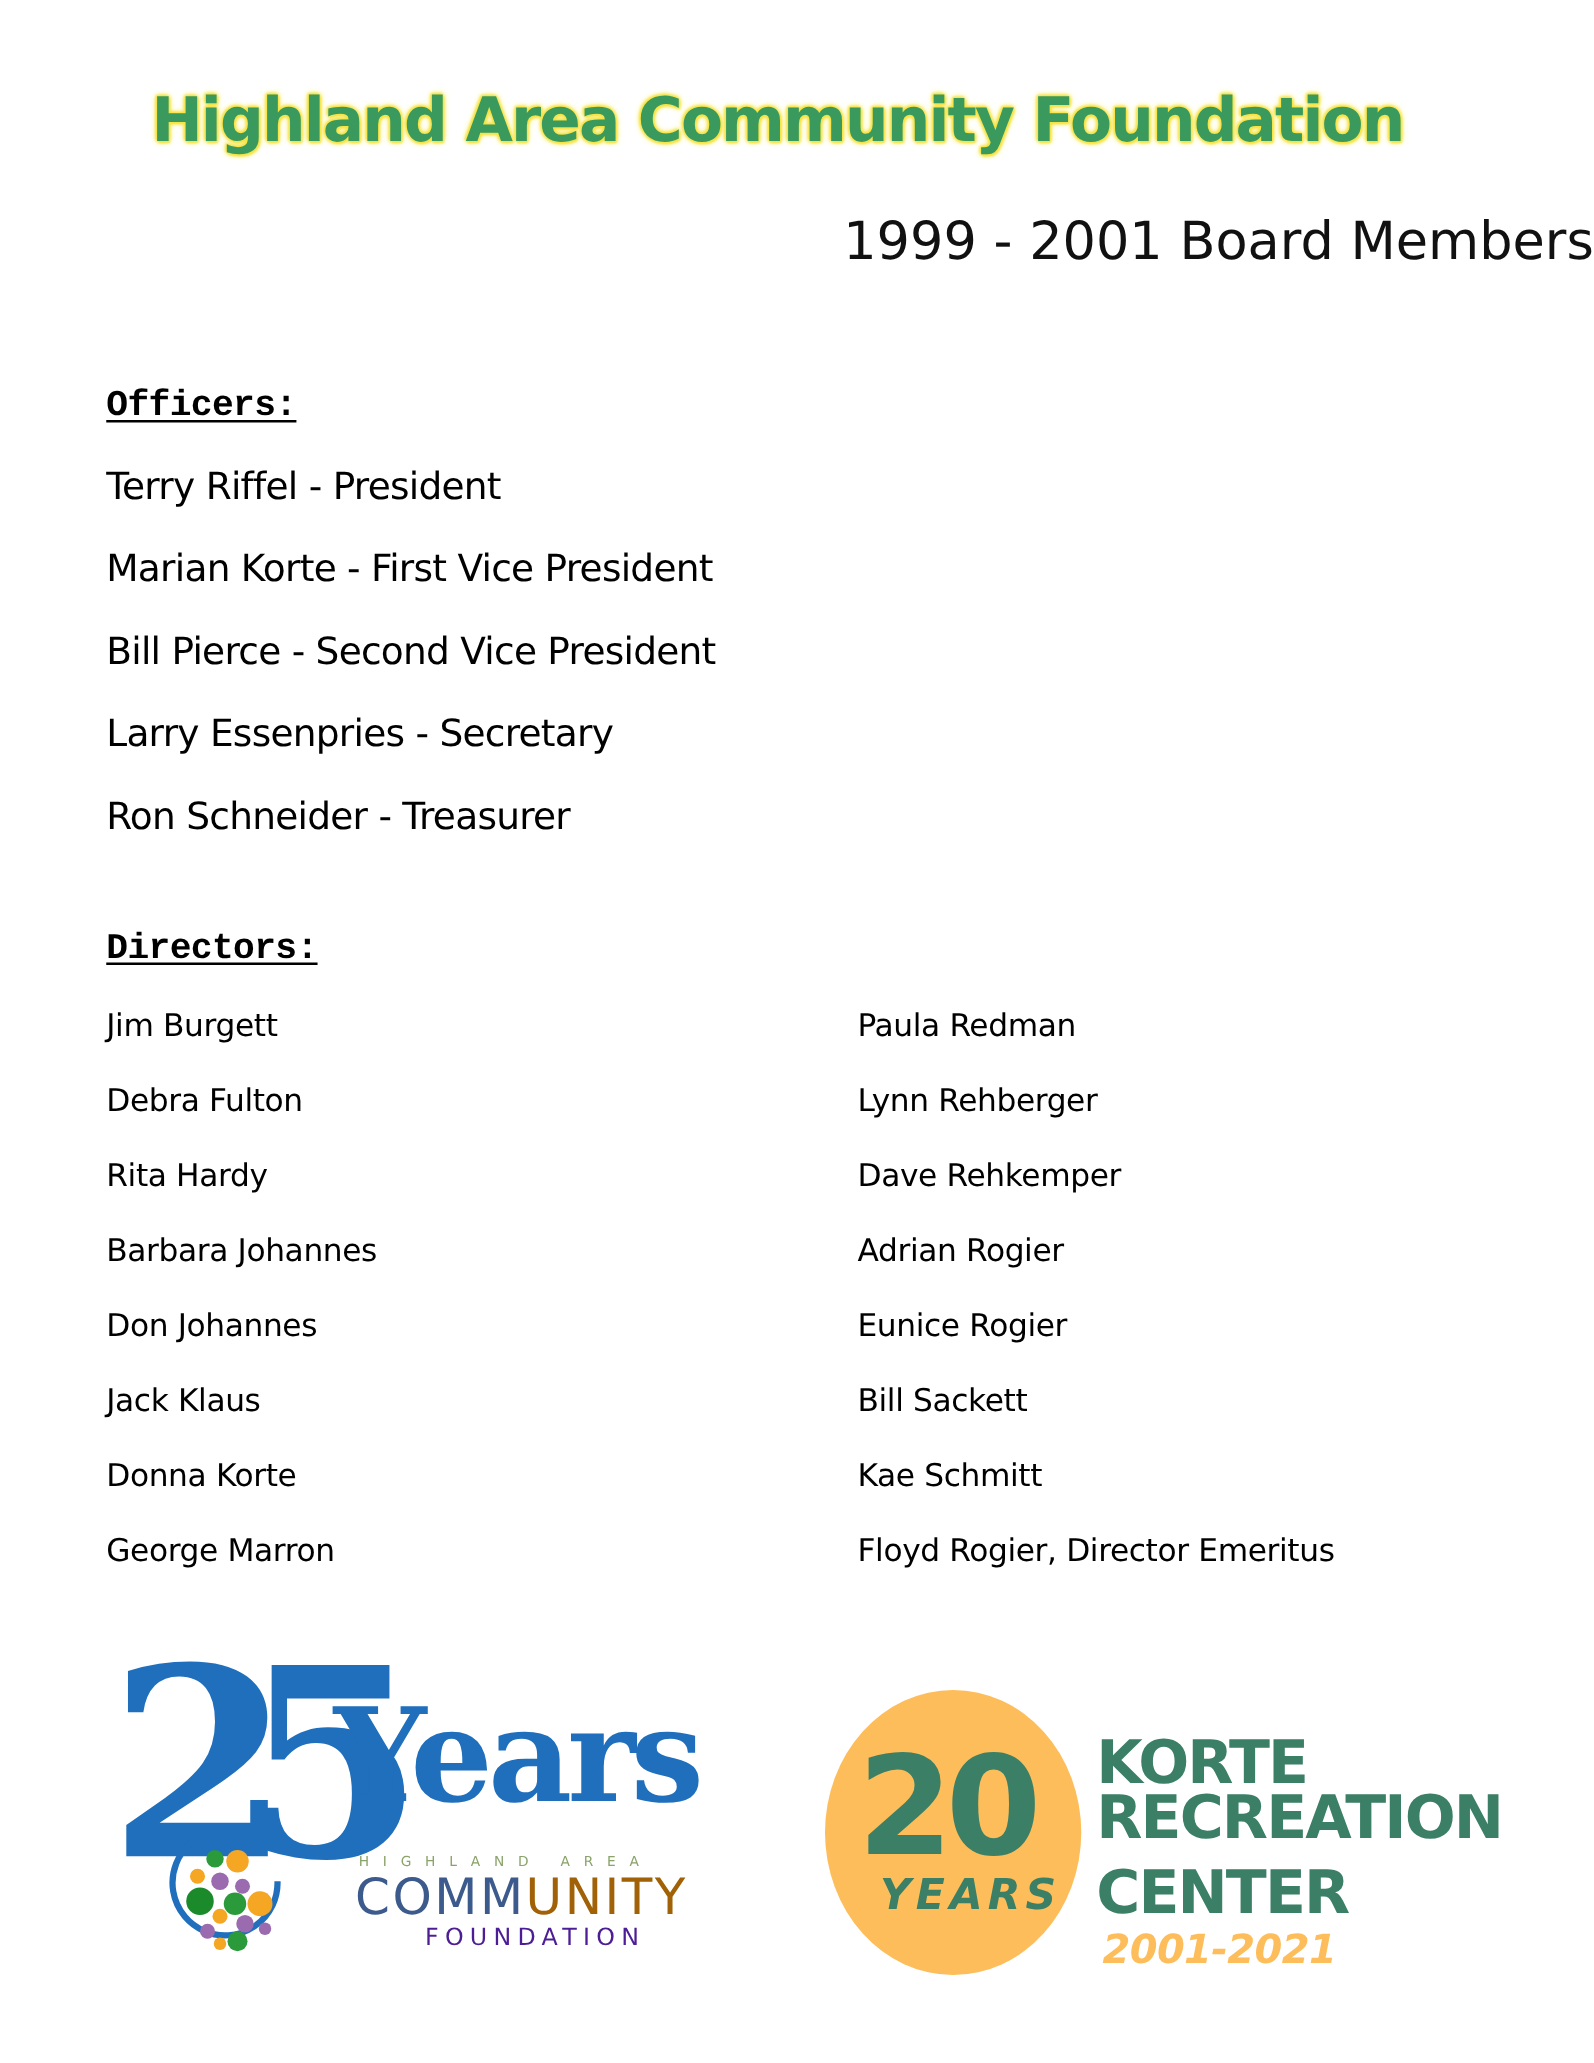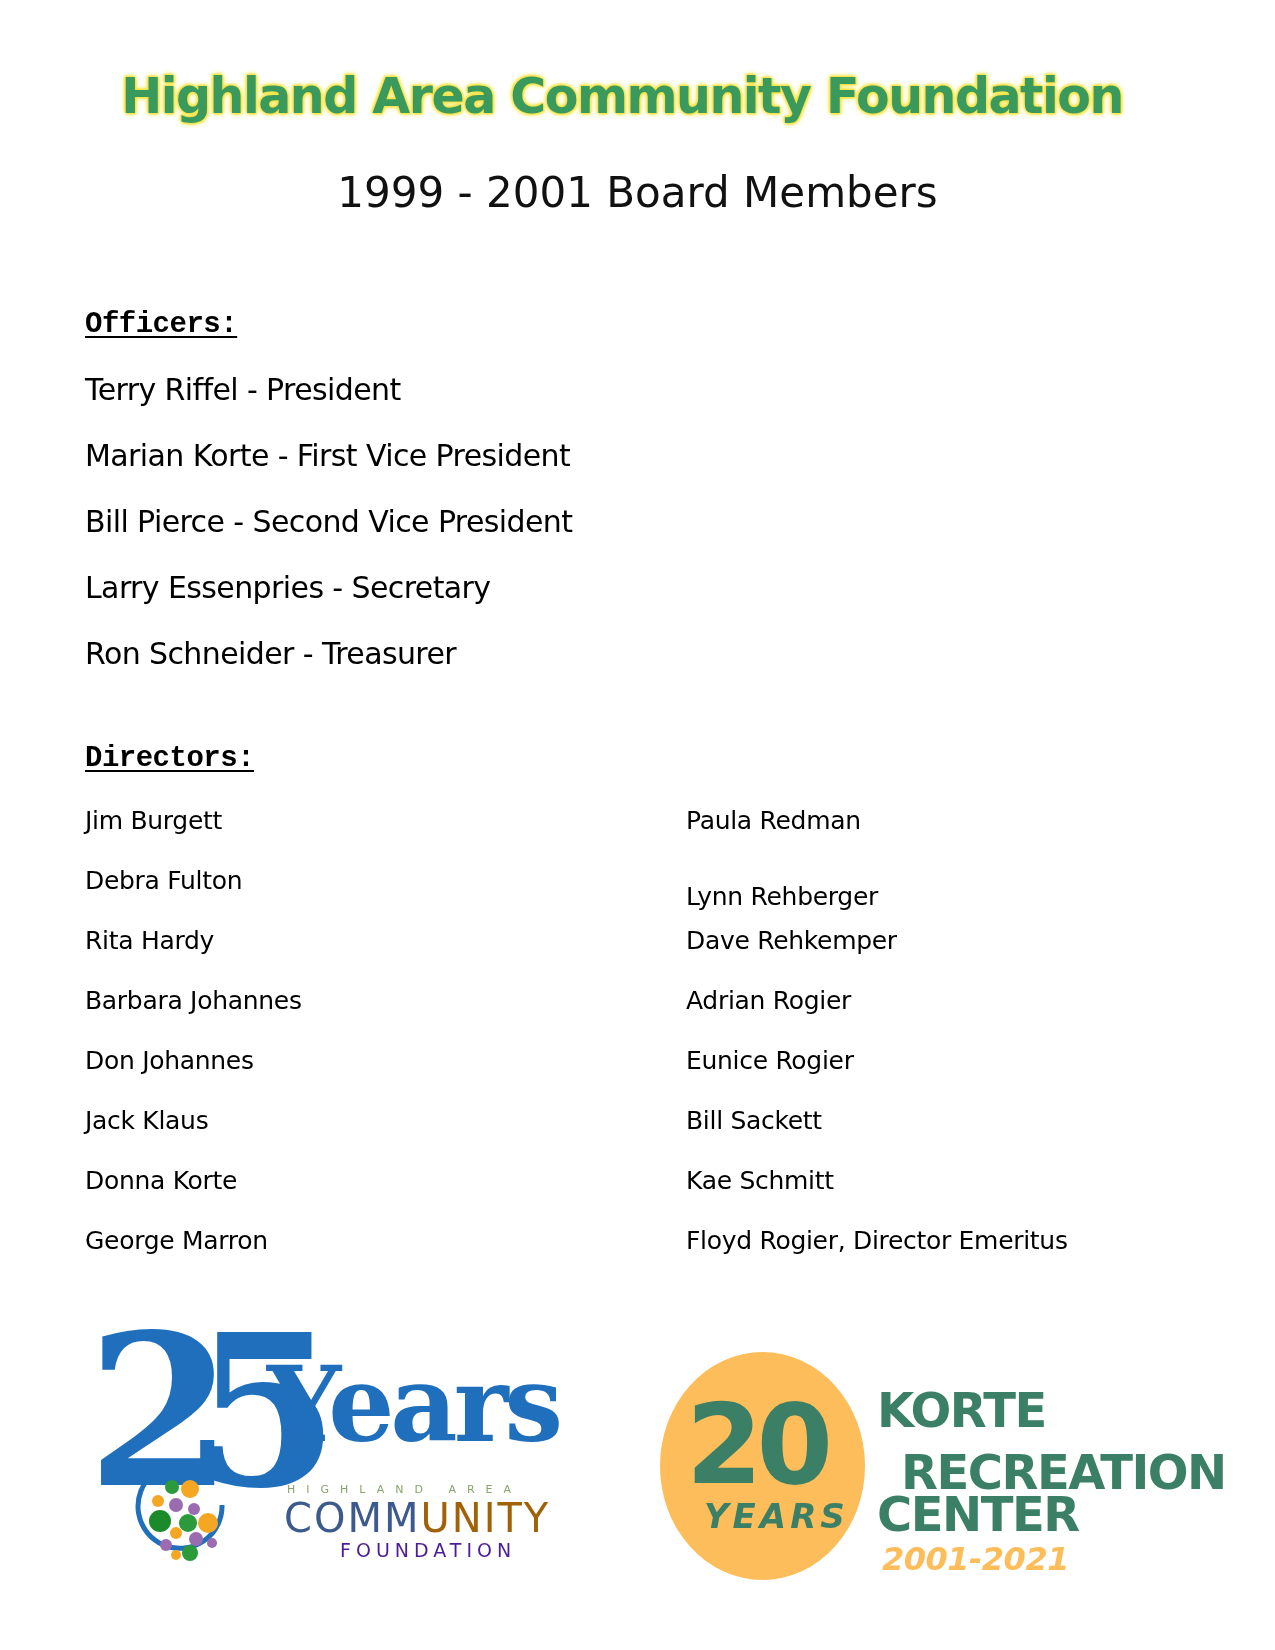--- a/index.html
+++ b/index.html
@@ -6,21 +6,21 @@
   html, body { width: 1275px; height: 1650px; background: #ffffff; overflow: hidden; }
   body { position: relative; font-family: "Liberation Sans", "DejaVu Sans", sans-serif; color: #000; }
 
   .title {
     position: absolute; left: 0; top: 68px; width: 1244px; text-align: center;
     font-family: "DejaVu Sans", sans-serif; font-weight: bold; font-size: 49px; letter-spacing: -1.5px;
     color: #3a9a5e;
     text-shadow: 0 0 3px #f5e23a, 0 0 4px #f5e23a, 0 0 6px #f7e96b, 1px 1px 2px #f5e23a, -1px -1px 2px #f5e23a;
   }
   .subtitle {
-    position: absolute; left: 0; top: 168px; width: 1275px; text-align: center;
+    position: absolute; left: 0; top: 168px; width: 1275px; text-align: right;
     font-family: "DejaVu Sans", sans-serif; font-size: 42px; color: #111;
   }
 
   .section-heading {
     position: absolute; left: 85px; font-family: Liberation Mono, monospace;
     font-weight: bold; font-size: 29px; text-decoration: underline; text-underline-offset: 4px;
     letter-spacing: -0.5px;
   }
   .officer {
     position: absolute; left: 85px; font-family: "DejaVu Sans", sans-serif;
@@ -99,21 +99,21 @@
   <div class="director" style="left:85px; top:866px;">Debra Fulton</div>
   <div class="director" style="left:85px; top:926px;">Rita Hardy</div>
   <div class="director" style="left:85px; top:986px;">Barbara Johannes</div>
   <div class="director" style="left:85px; top:1046px;">Don Johannes</div>
   <div class="director" style="left:85px; top:1106px;">Jack Klaus</div>
   <div class="director" style="left:85px; top:1166px;">Donna Korte</div>
   <div class="director" style="left:85px; top:1226px;">George Marron</div>
 </div>
 <div>
   <div class="director" style="left:686px; top:806px;">Paula Redman</div>
-  <div class="director" style="left:686px; top:866px;margin-top:16px;">Lynn Rehberger</div>
+  <div class="director" style="left:686px; top:866px;">Lynn Rehberger</div>
   <div class="director" style="left:686px; top:926px;">Dave Rehkemper</div>
   <div class="director" style="left:686px; top:986px;">Adrian Rogier</div>
   <div class="director" style="left:686px; top:1046px;">Eunice Rogier</div>
   <div class="director" style="left:686px; top:1106px;">Bill Sackett</div>
   <div class="director" style="left:686px; top:1166px;">Kae Schmitt</div>
   <div class="director" style="left:686px; top:1226px;">Floyd Rogier, Director Emeritus</div>
 </div>
 
 <div class="logo-left">
   <div class="logo25-num">25</div>
@@ -138,16 +138,16 @@
   <div class="logo25-highland">HIGHLAND AREA</div>
   <div class="logo25-community"><span>COMM</span><span class="purple">UNITY</span></div>
   <div class="logo25-foundation">FOUNDATION</div>
 </div>
 
 <div class="logo-right">
   <div class="circle20"></div>
   <div class="num20">20</div>
   <div class="years20">YEARS</div>
   <div class="korte-line" style="top:34px;">KORTE</div>
-  <div class="korte-line" style="top:96px;margin-left:24px;">RECREATION</div>
+  <div class="korte-line" style="top:78px;">RECREATION</div>
   <div class="korte-line" style="top:138px;">CENTER</div>
   <div class="korte-years">2001-2021</div>
 </div>
 
 </body></html>

